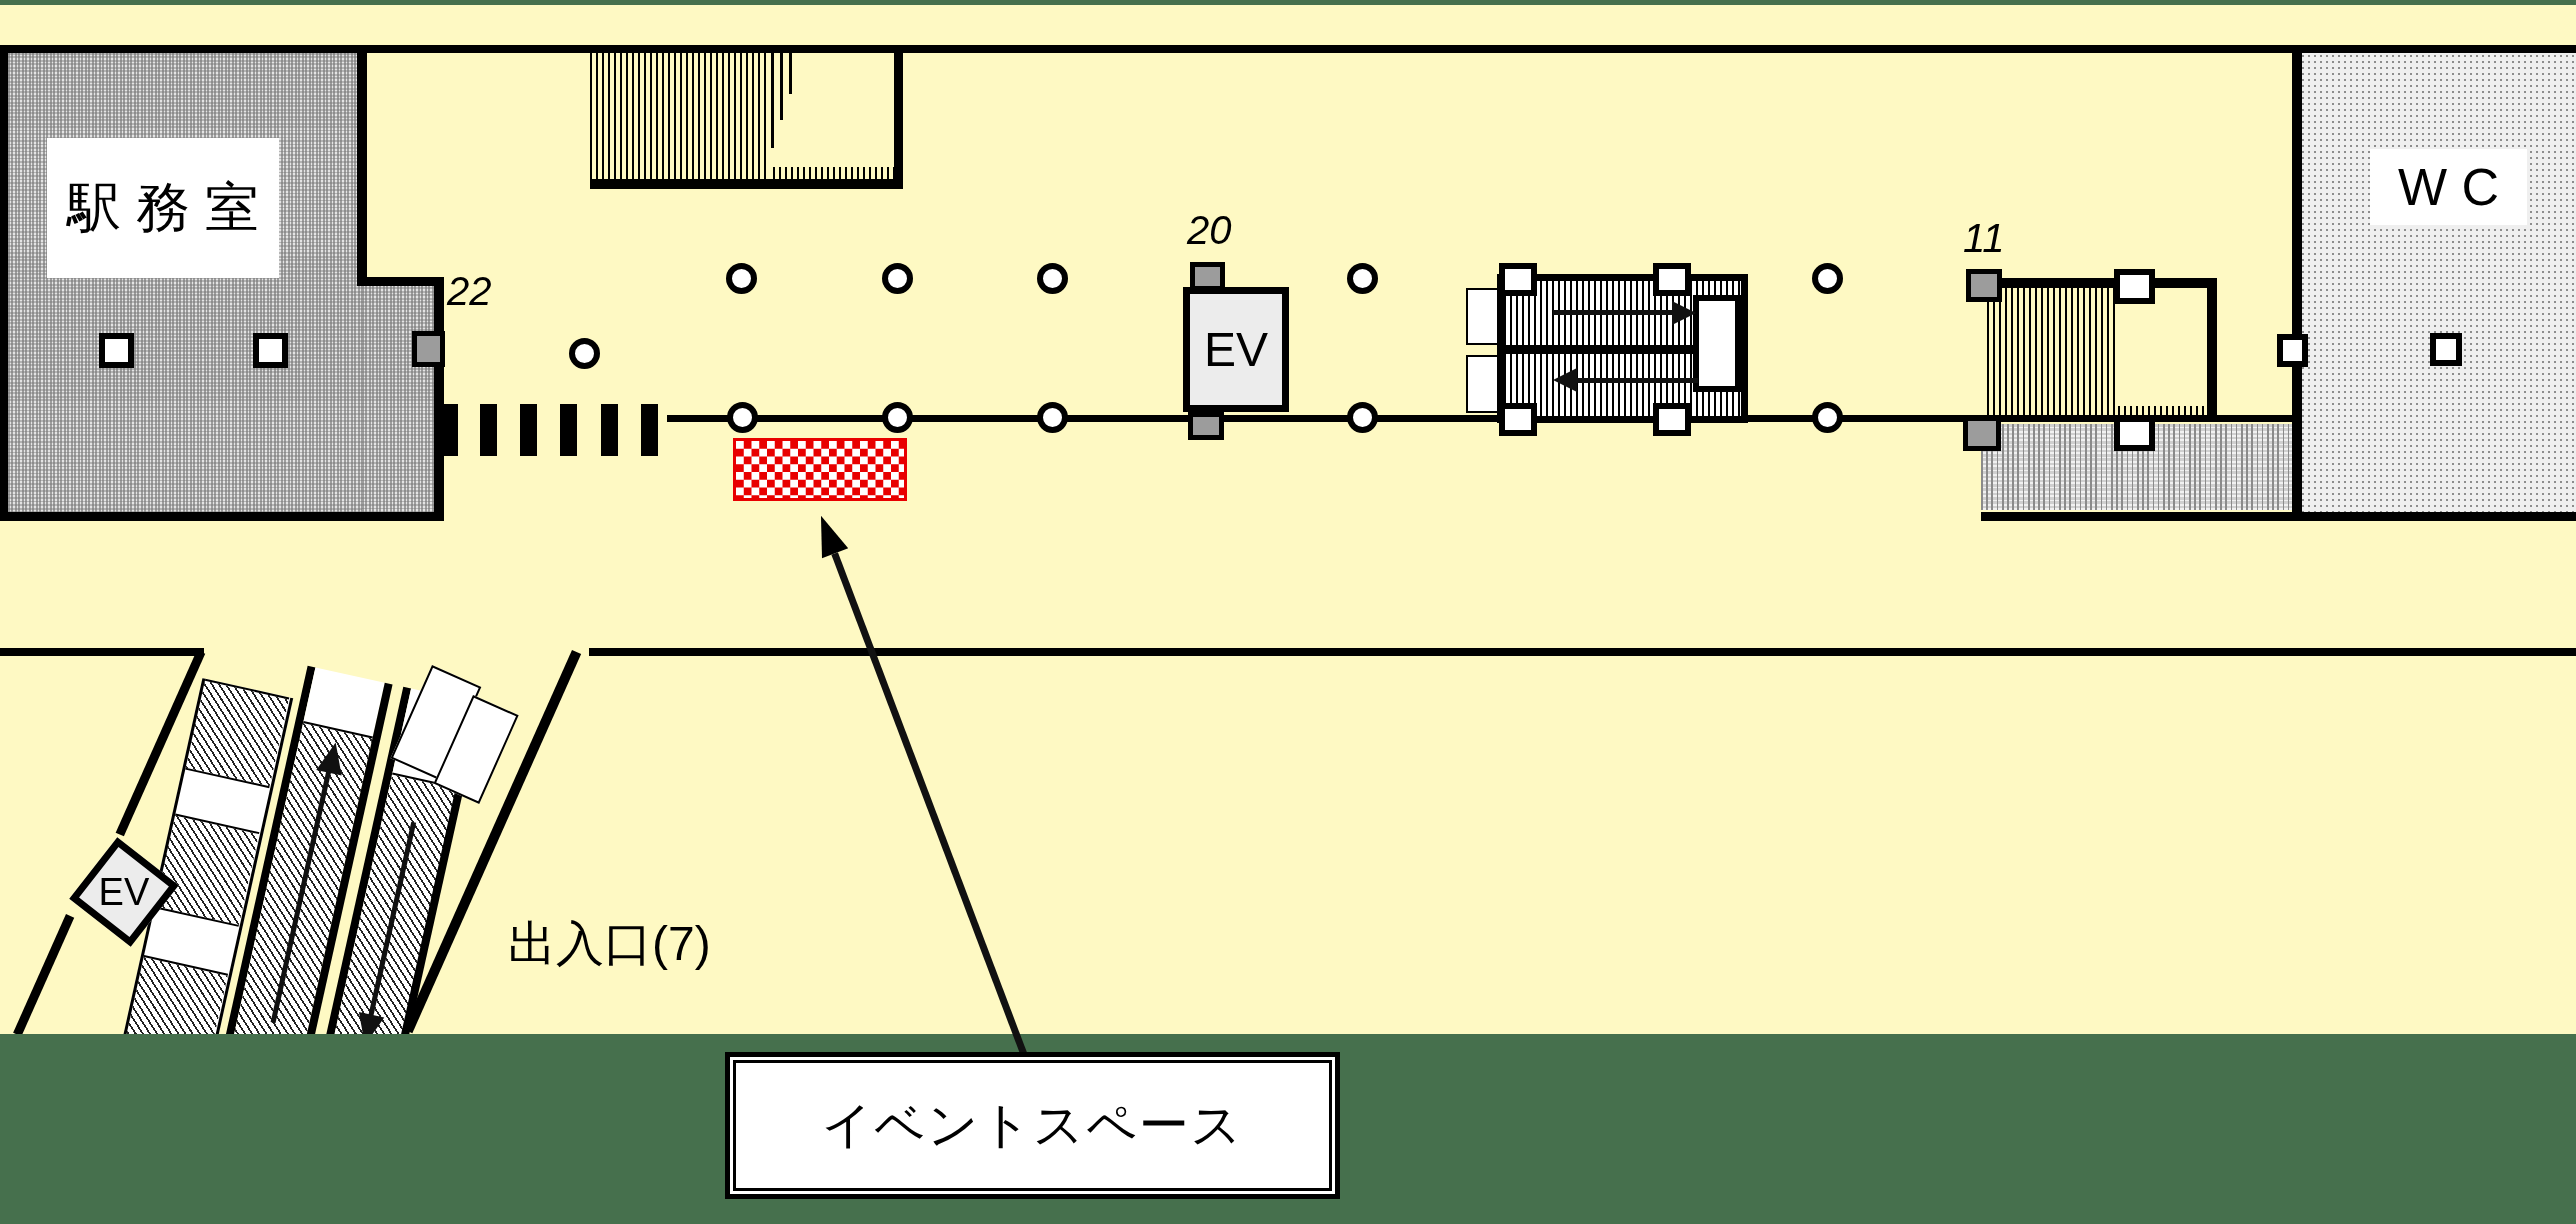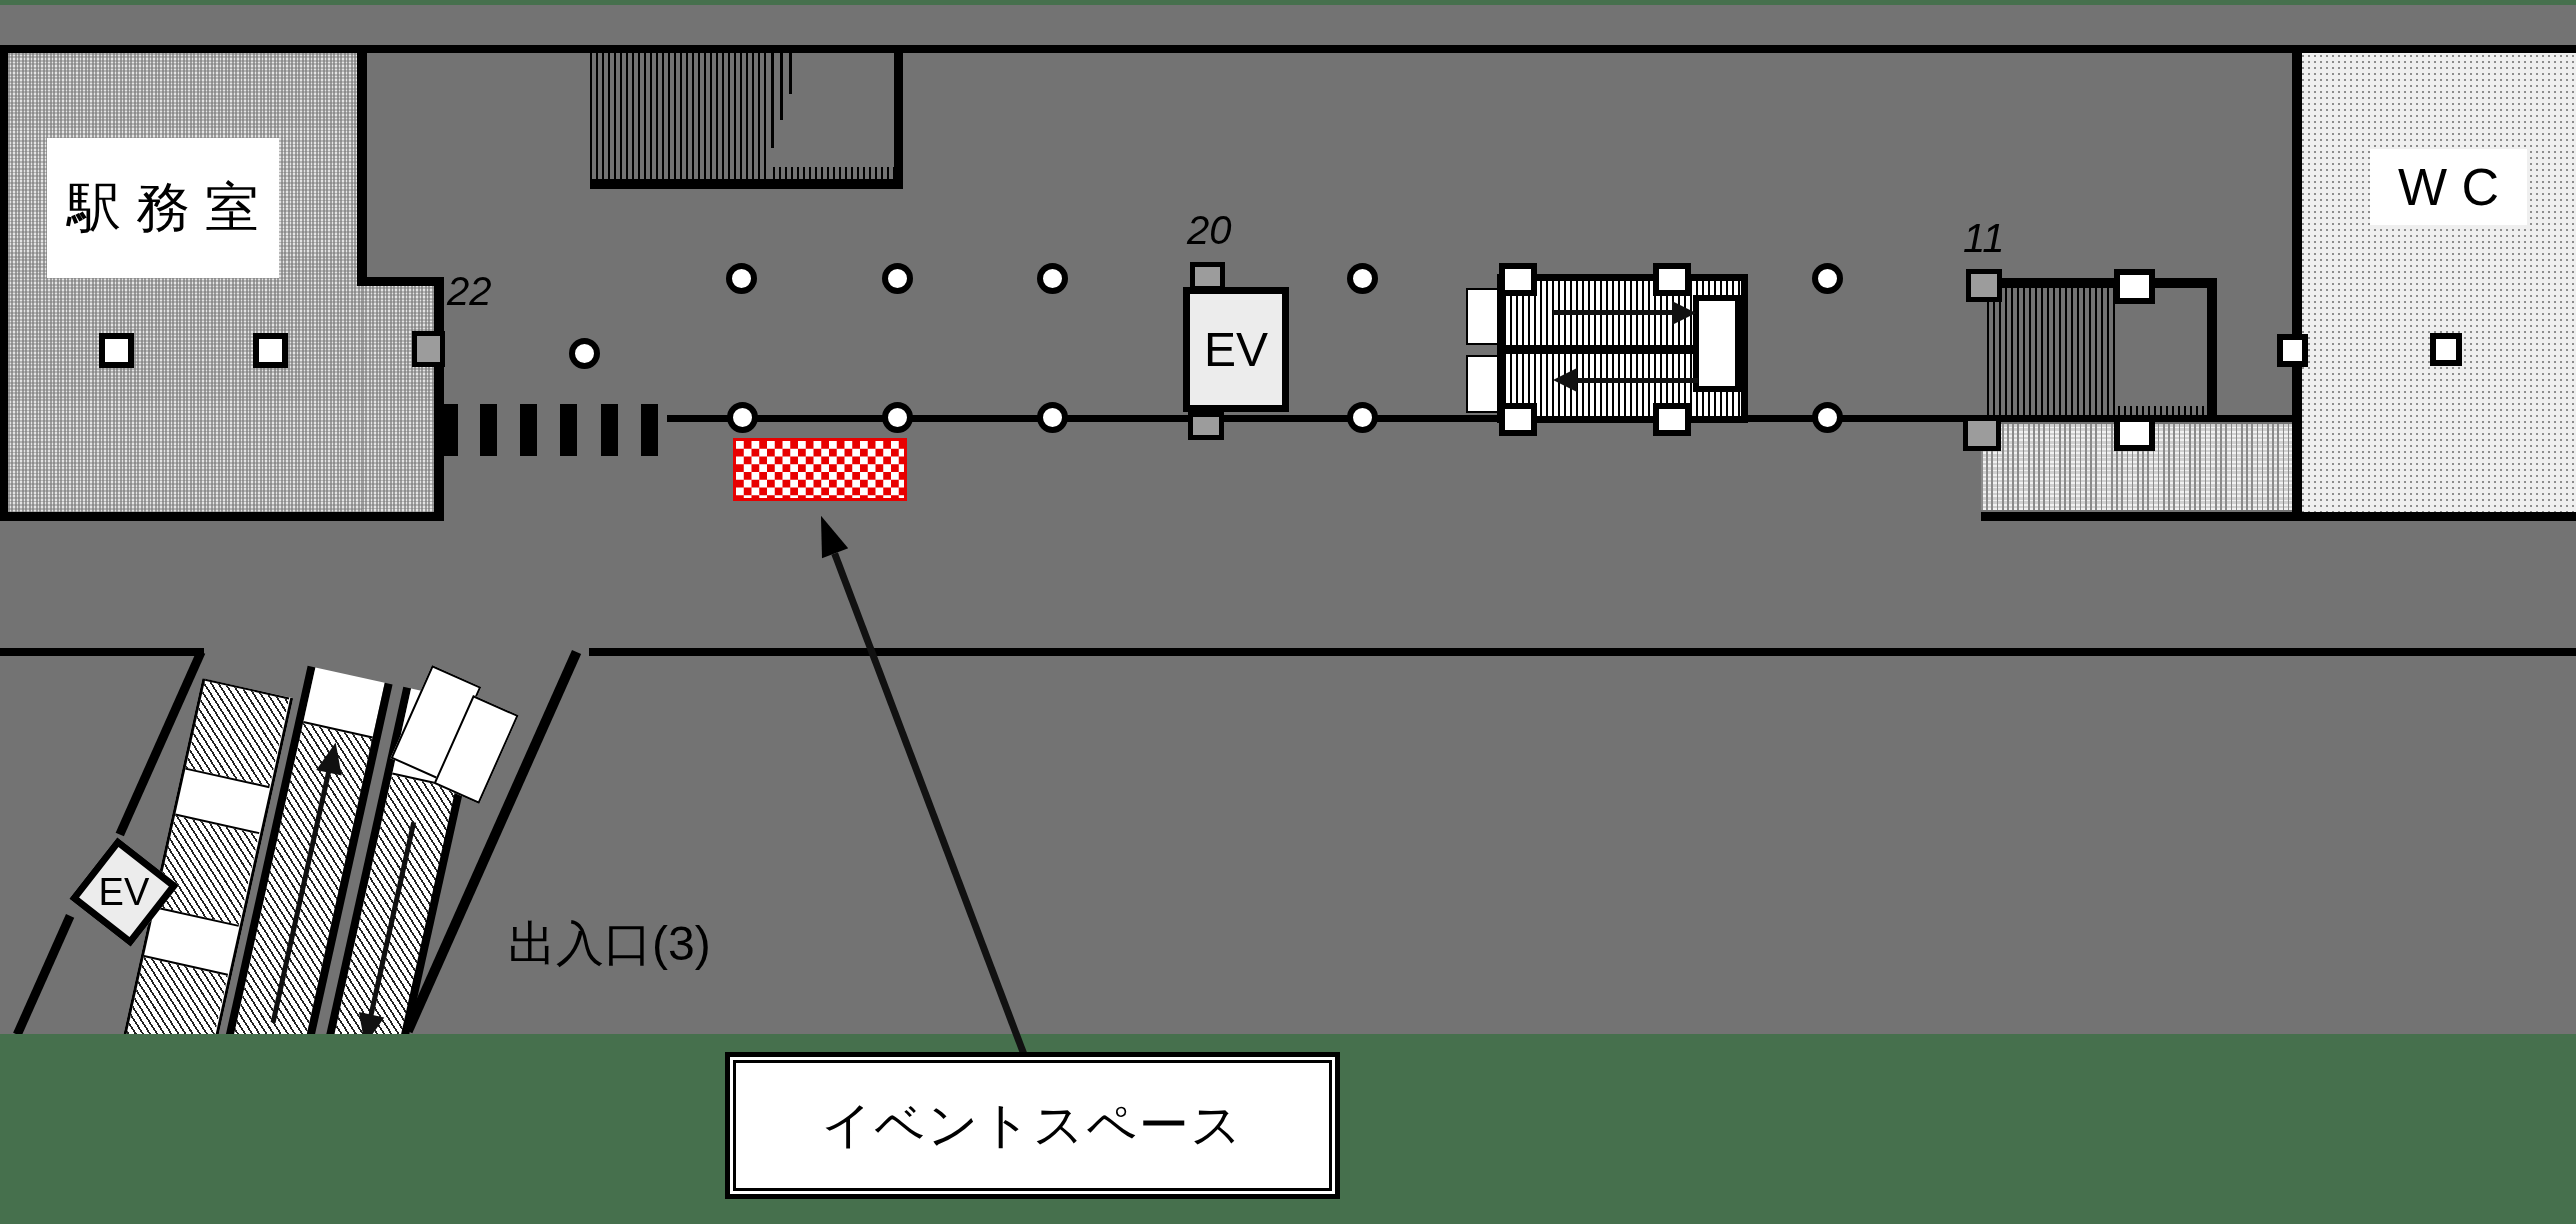--- a/index.html
+++ b/index.html
@@ -1,17 +1,17 @@
 <!DOCTYPE html>
 <html style="--green: #46704D; --red: #e80000;font-size:14px"><head>
 <meta charset="utf-8">
 <style>
   :root{ --green:#46704D; --red:#e80000; }
   html,body{margin:0;padding:0;background:#fff;}
-  #stage{position:relative;width:2576px;height:1224px;background:#737373;overflow:hidden;
+  #stage{position:relative;width:2576px;height:1224px;background:#fef9c3;overflow:hidden;
          font-family:"Liberation Sans","DejaVu Sans",sans-serif;}
   .abs{position:absolute;box-sizing:border-box;}
   .blk{background:#000;}
   
   .tex-office{background-color:#e4e4e4;
     background-image:repeating-linear-gradient(90deg,rgba(120,120,120,.65) 0 1.7px,transparent 1.7px 3.5px),
                      repeating-linear-gradient(0deg,rgba(120,120,120,.45) 0 1.7px,transparent 1.7px 3.5px);}
   .tex-wc{background-color:#efefef;
     background-image:radial-gradient(circle,#8d8d8d 1px,transparent 1.2px);
     background-size:6px 6px;}
@@ -158,21 +158,21 @@
     <div class="abs blk" style="left:271px;top:0;width:7.8px;height:406px;"></div>
   </div>
 
   <div class="abs" style="left:432px;top:665px;width:54px;height:102px;border:2.6px solid #000;background:#fff;transform:rotate(24deg);transform-origin:top left;z-index:3;"></div>
   <div class="abs" style="left:473px;top:695px;width:50px;height:97px;border:2.6px solid #000;background:#fff;transform:rotate(24deg);transform-origin:top left;z-index:3;"></div>
 
   <div class="abs" style="left:85px;top:853px;width:78px;height:78px;border:7px solid #000;background:#ececec;transform:rotate(38deg);z-index:3;display:flex;align-items:center;justify-content:center;">
     <span style="font-size:38px;color:#000;transform:rotate(-38deg);">EV</span>
   </div>
 
-  <div class="abs jp" style="left:508px;top:912px;font-size:48px;z-index:4;">出入口(3)</div>
+  <div class="abs jp" style="left:508px;top:912px;font-size:48px;z-index:4;">出入口(7)</div>
 
   <div class="abs" style="left:0;top:1034px;width:2576px;height:190px;background:var(--green);z-index:5;"></div>
 
   <div class="abs" style="left:805px;top:516px;width:31px;height:575px;transform:rotate(-20.7deg);transform-origin:15.5px 0;z-index:7;">
     <div style="width:0;height:0;margin:0 auto;border-left:14.7px solid transparent;border-right:14.7px solid transparent;border-bottom:40px solid #000;"></div>
     <div class="arrow-shaft" style="width:7px;height:536px;margin:0 auto;"></div>
   </div>
 
   <div class="abs" style="left:725px;top:1052px;width:615px;height:147px;background:#fff;border:5.2px solid #000;z-index:8;">
     <div style="position:absolute;left:2.6px;top:2.6px;right:2.6px;bottom:2.6px;border:3.5px solid #000;display:flex;align-items:center;justify-content:center;">

